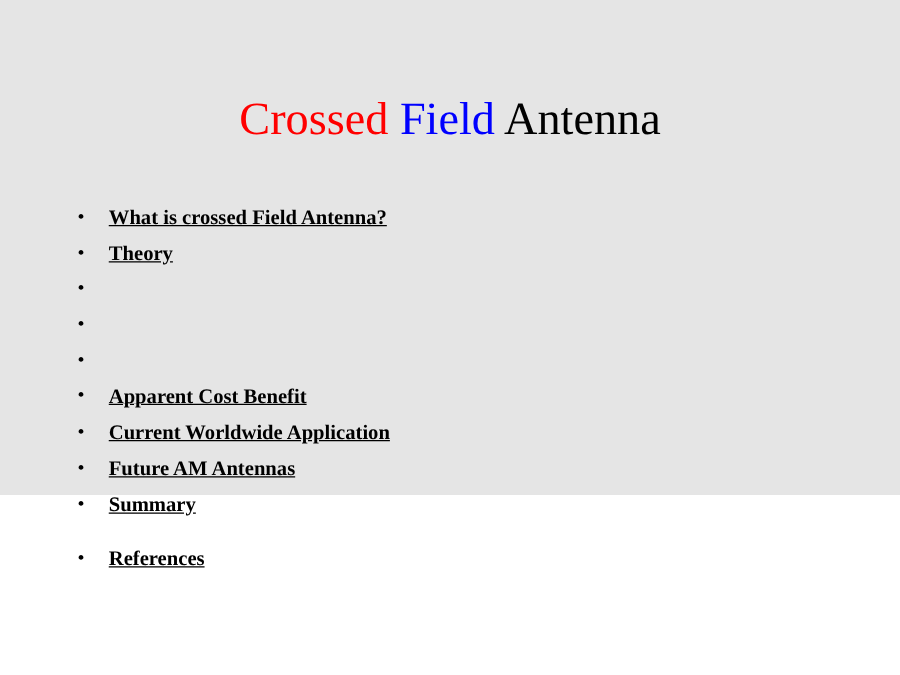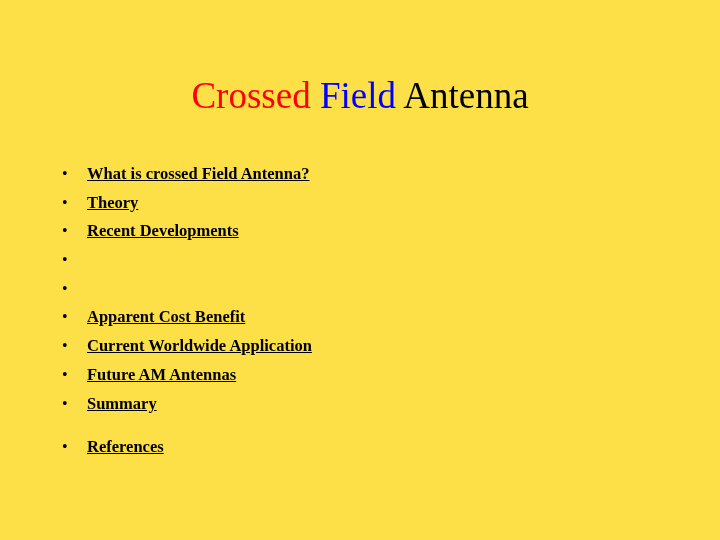--- a/index.html
+++ b/index.html
@@ -12,22 +12,22 @@
     background: #ffffff;
     font-family: "Liberation Serif", "DejaVu Serif", serif;
     overflow: hidden;
     position: relative;
   }
   .slide {
     position: absolute;
     left: 0;
     top: 0;
     width: 720px;
-    height: 540px;
-    background: #fde047;
+    height: 396px;
+    background: #e5e5e5;
   }
   .slide-title {
     position: absolute;
     left: 0;
     top: 48px;
     width: 720px;
     text-align: center;
     font-size: 37px;
     font-weight: 400;
     line-height: 46px;
@@ -96,21 +96,20 @@
       <span class="bullet-label">What is crossed Field Antenna?</span>
     </li>
 
     <li class="bullet-row">
       <span class="bullet-marker">•</span>
       <span class="bullet-label">Theory</span>
     </li>
 
     <li class="bullet-row">
       <span class="bullet-marker">•</span>
-      <span class="bullet-label">Recent Developments</span>
     </li>
 
     <li class="bullet-row">
       <span class="bullet-marker">•</span>
     </li>
 
     <li class="bullet-row">
       <span class="bullet-marker">•</span>
     </li>
 

